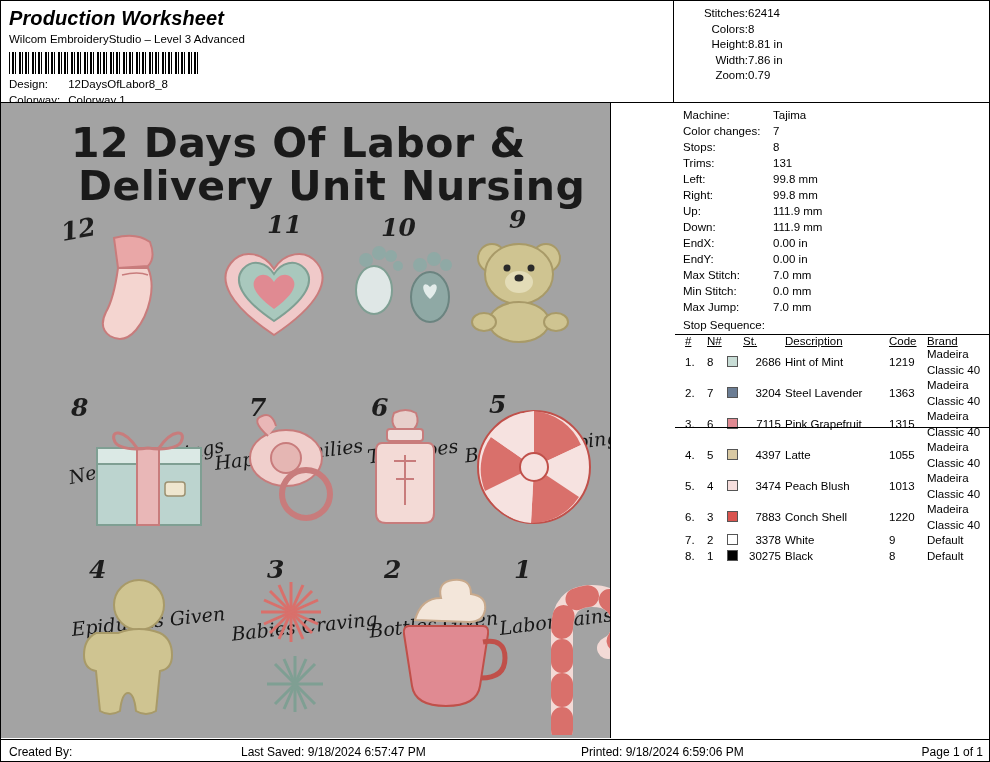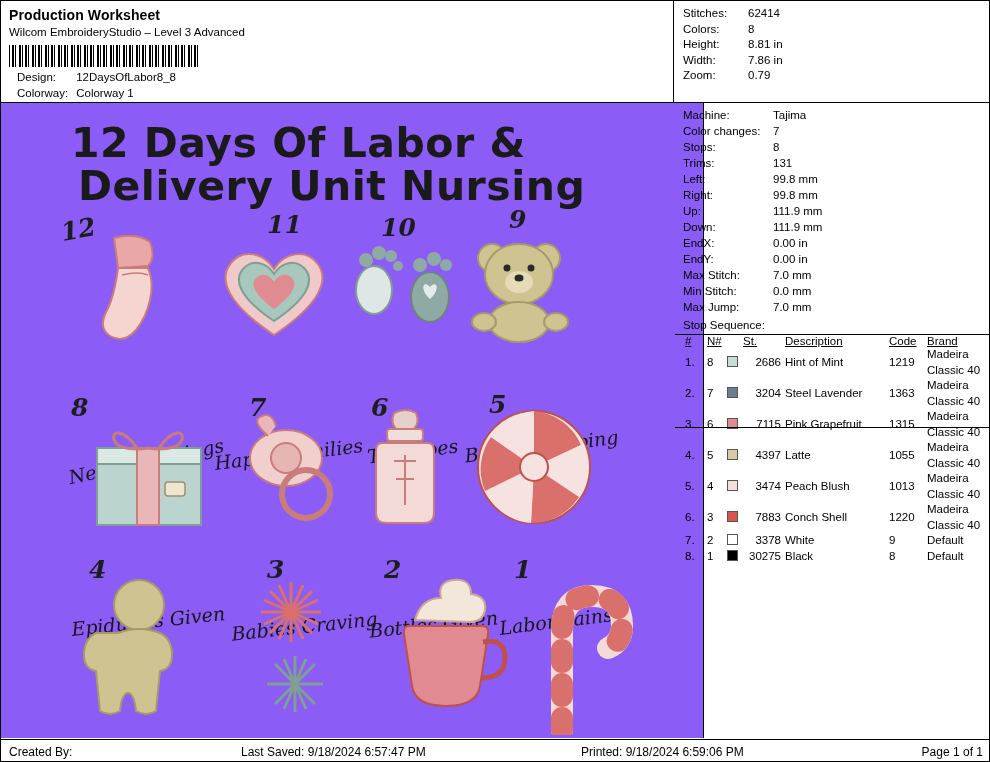--- a/index.html
+++ b/index.html
@@ -23,54 +23,55 @@
     position: absolute; left: 0; top: 0;
     width: 990px; height: 102px;
     border-bottom: 1px solid #000;
   }
   .hdr-left {
     position: absolute; left: 0; top: 0; width: 673px; height: 101px;
     border-right: 1px solid #000;
     padding: 6px 8px;
   }
   .hdr-title {
-    font-size: 14px; font-weight: bold; letter-spacing: .1px;
+    font-size: 20px; font-weight: bold; letter-spacing: .1px; font-style: italic;
   }
   .hdr-sub {
     font-size: 11.5px; margin-top: 3px;
   }
   .barcode {
     margin-top: 7px; height: 22px; width: 190px;
     background: repeating-linear-gradient(
       to right,
       #000 0px, #000 1px, #fff 1px, #fff 3px,
       #000 3px, #000 5px, #fff 5px, #fff 6px,
       #000 6px, #000 7px, #fff 7px, #fff 10px,
       #000 10px, #000 12px, #fff 12px, #fff 13px
     );
   }
   .kv-row { font-size: 11.5px; margin-top: 4px; }
-  .kv-row .k { display: inline-block; width: 56px; margin-left: 8px; }
+  .kv-row .k { display: inline-block; width: 56px; }
   .kv-row .v { display: inline-block; }
 
   .hdr-right {
     position: absolute; left: 674px; top: 0; width: 316px; height: 101px;
     padding: 5px 8px;
     font-size: 11.5px;
+    text-align: right;
   }
   .hdr-right .line { display: flex; line-height: 15.5px; }
   .hdr-right .line .k { width: 65px; }
   .hdr-right .line .v { }
 
   
   .design-panel {
     position: absolute; left: 0; top: 102px;
-    width: 703px; height: 635px;
+    width: 610px; height: 635px;
     border-right: 1px solid #000;
-    background: #8b5cf6;
+    background: #a3a3a3;
     overflow: hidden;
   }
   .design-art {
     position: absolute; left: 8px; top: 2px; width: 660px; height: 628px;
   }
 
   
   .dt {
     position: absolute;
     font-family: "DejaVu Sans", sans-serif;

